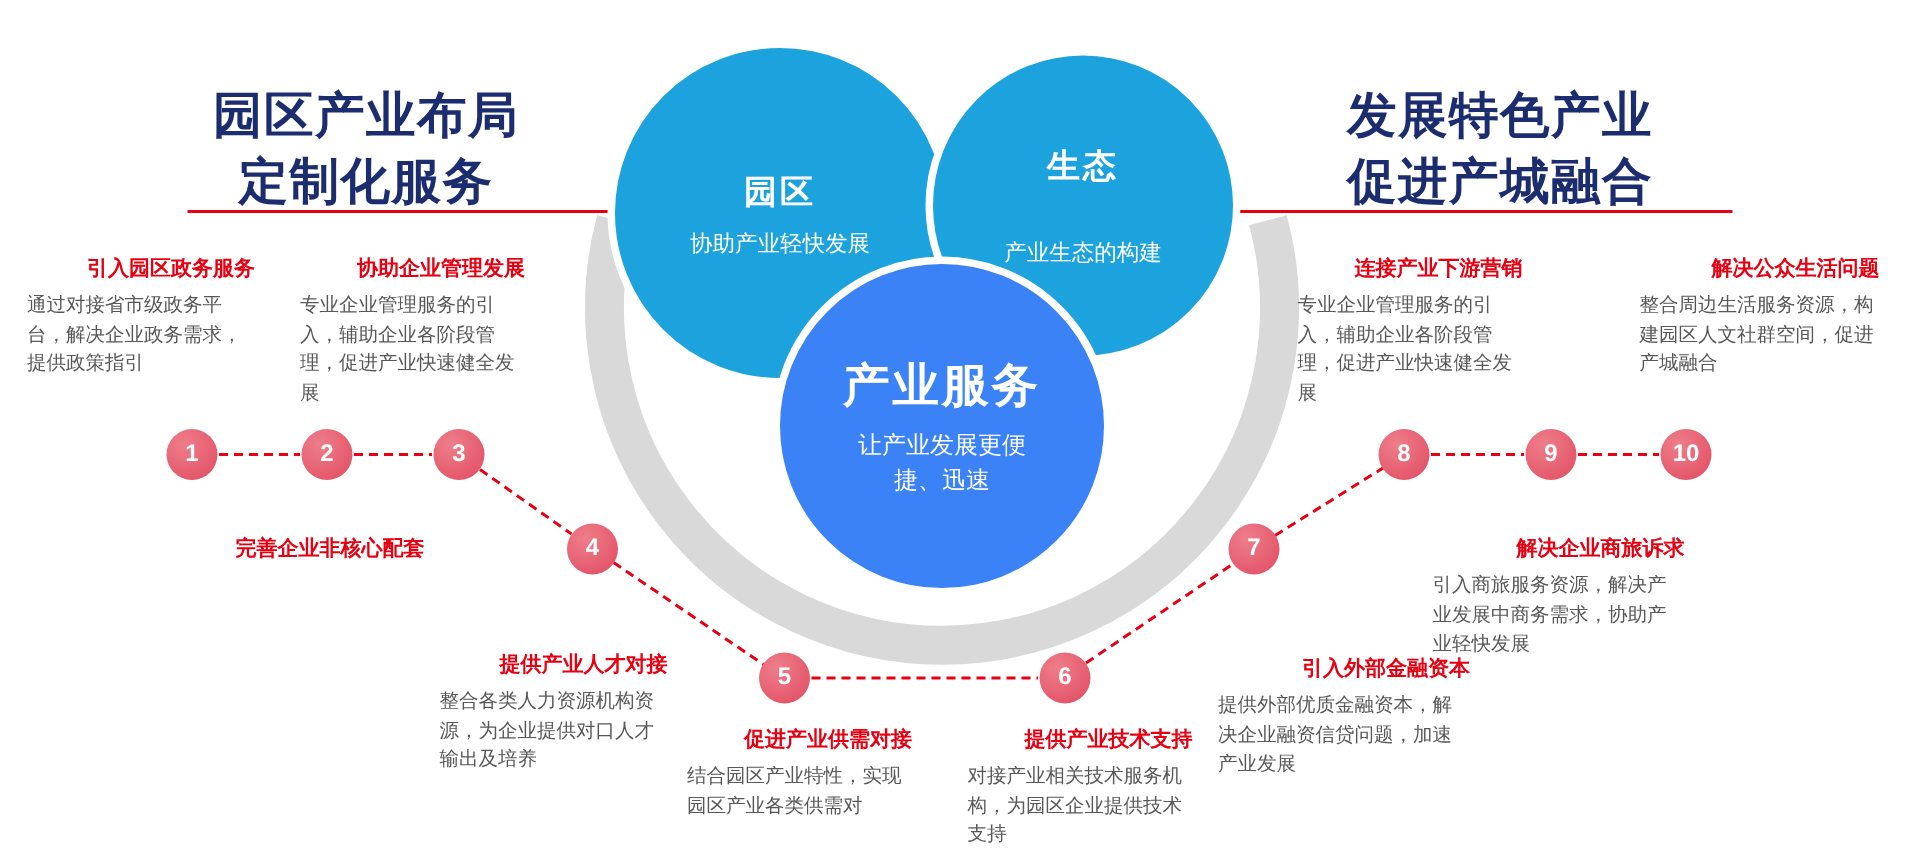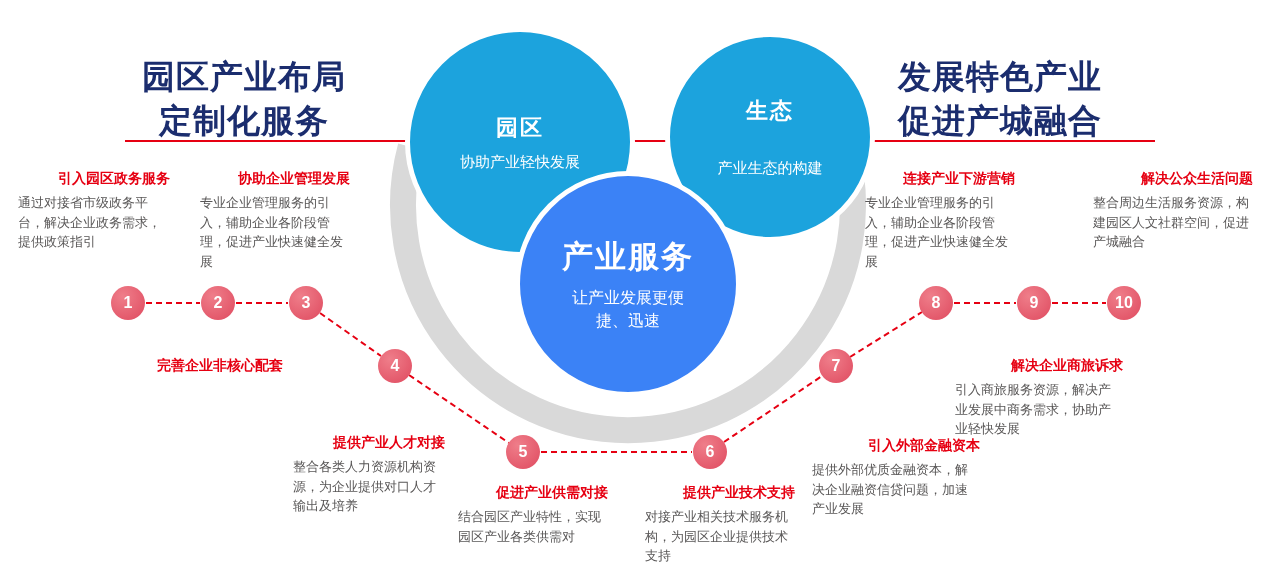--- a/index.html
+++ b/index.html
@@ -13,21 +13,21 @@
 
   #red-line{position:absolute;left:125px;top:140px;width:1030px;height:2px;
     background:#e60012;z-index:0;}
 
   .layer{position:absolute;left:0;top:0;z-index:1;pointer-events:none;}
 
   .circle{position:absolute;border-radius:50%;box-sizing:border-box;border:5px solid #ffffff;
     display:flex;flex-direction:column;align-items:center;justify-content:center;
     color:#ffffff;text-align:center;}
   #circle-park{left:405px;top:27px;width:230px;height:230px;background:#1ca3dd;z-index:2;}
-  #circle-eco{left:665px;top:32px;width:210px;height:210px;background:#1ca3dd;z-index:3;gap:23px;}
+  #circle-eco{left:617px;top:32px;width:210px;height:210px;background:#1ca3dd;z-index:3;gap:23px;}
   #circle-service{left:515px;top:171px;width:226px;height:226px;background:#3b82f6;z-index:4;}
   .circle .big{font-size:22px;font-weight:700;letter-spacing:2px;}
   .circle .sub{font-size:15px;margin-top:10px;}
   #circle-service .big{font-size:31px;}
   #circle-service .sub{font-size:16px;width:126px;line-height:1.45;margin-top:8px;}
 
   .num{position:absolute;width:34px;height:34px;border-radius:50%;z-index:5;
     background:radial-gradient(circle at 35% 30%,#ef7e8a,#df4a5f);
     color:#ffffff;font-weight:700;font-size:16px;
     display:flex;align-items:center;justify-content:center;}

